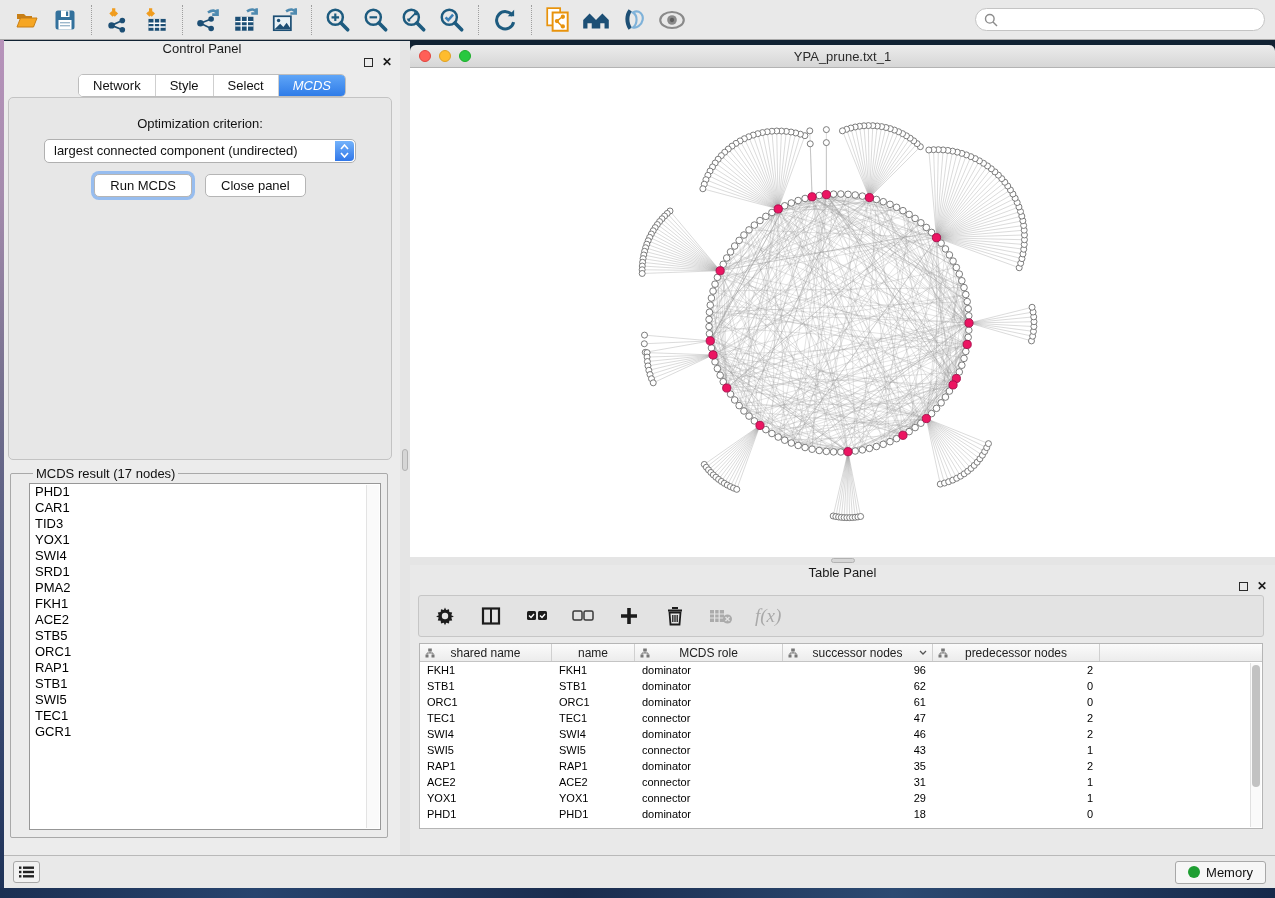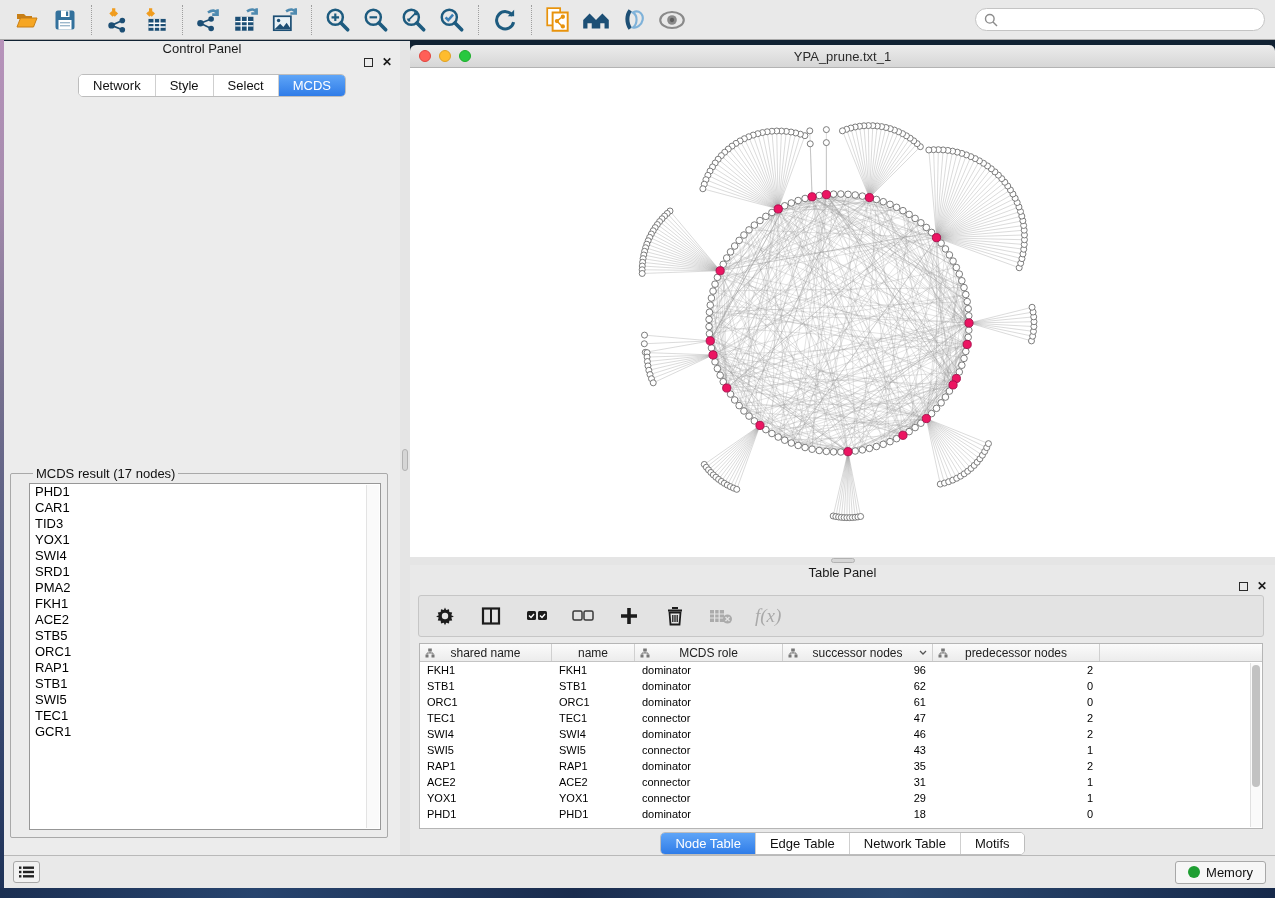--- a/index.html
+++ b/index.html
@@ -27,21 +27,21 @@
 .panel-head { height:26px; display:flex; align-items:center; padding:0 8px;flex-direction:column; }
 .panel-title { font-size:13px; color:#1a1a1a; }
 .panel-head-icons { margin-left:auto; display:flex; align-items:center; gap:9px; }
 .float-ic { width:9px; height:9px; border:1.6px solid #2a2a2a; }
 .close-ic { font-size:12px; font-weight:bold; color:#1a1a1a; line-height:1; }
 
 .seg-tabs { position:absolute; left:74px; top:33px; display:inline-flex; background:#fff;
   border:1px solid #bdbdbd; border-radius:5px; overflow:hidden; }
 .seg-tab { font-size:13px; padding:3px 14px; color:#111; border-left:1px solid #cfcfcf; background:#fff; cursor:default; }
 .seg-tab:first-child { border-left:none; }
-.seg-tab.active { background:linear-gradient(#5fa5f7,#2f7ce8); color:#fff; }
+.seg-tab.active { background:linear-gradient(#5fa5f7,#2f7ce8); color:#fff;font-style:italic; }
 
 .mcds-box { position:absolute; left:4px; right:8px; top:56px; height:363px; background:#e7e7e7;
   border:1px solid #c3c3c3; border-radius:5px; }
 .crit-label { text-align:center; font-size:13px; color:#111; margin-top:18px; }
 .mac-select { position:relative; margin:8px auto 0; width:312px; height:24px; background:#fff;
   border:1px solid #b0b0b0; border-radius:5px; font-size:13px; line-height:22px; padding-left:9px; color:#111; }
 .mac-select .stepper { position:absolute; top:1px; right:1px; bottom:1px; width:19px; border-radius:0 4px 4px 0;
   background:linear-gradient(#74b3fb,#3077e9); display:flex; flex-direction:column; align-items:center; justify-content:center; gap:2px; }
 .btn-row { display:flex; justify-content:center; gap:13px; margin-top:11px; }
 .mac-btn { font-size:13px; background:#fff; border:1px solid #b5b5b5; border-radius:5px; padding:3px 15px; color:#111; cursor:default; }
@@ -254,20 +254,38 @@
       <span class="panel-head-icons">
         <span class="float-ic"></span>
         <span class="close-ic">✕</span>
       </span>
     </div>
     <div class="seg-tabs">
       <div class="seg-tab">Network</div>
       <div class="seg-tab">Style</div>
       <div class="seg-tab">Select</div>
       <div class="seg-tab active">MCDS</div>
+    </div>
+    <div class="mcds-box">
+      <div class="crit-label">Optimization criterion:</div>
+      <div class="mac-select">
+        <span>largest connected component (undirected)</span>
+        <span class="stepper">
+          <svg width="9" height="6" viewBox="0 0 9 6">
+              <path d="M1 5 L4.5 1 L8 5" fill="none" stroke="#fff" stroke-width="1.6"></path>
+            </svg>
+          <svg width="9" height="6" viewBox="0 0 9 6">
+              <path d="M1 1 L4.5 5 L8 1" fill="none" stroke="#fff" stroke-width="1.6"></path>
+            </svg>
+        </span>
+      </div>
+      <div class="btn-row">
+        <button class="mac-btn focused">Run MCDS</button>
+        <button class="mac-btn">Close panel</button>
+      </div>
     </div>
     <fieldset class="mcds-fieldset">
       <legend>MCDS result (17 nodes)</legend>
       <div class="mcds-list">
         <div id="mcds-items">
             <div class="item">PHD1</div>
             <div class="item">CAR1</div>
             <div class="item">TID3</div>
             <div class="item">YOX1</div>
             <div class="item">SWI4</div>
@@ -1360,28 +1378,20 @@
             <div class="td">dominator</div>
             <div class="td">18</div>
             <div class="td">0</div>
           </div>
         </div>
       <div class="tbl-scroll">
           <div class="tbl-thumb"></div>
         </div>
     </div>
 
-    <div class="tp-tabs">
-      <div class="seg-tabs" style="position:static">
-        <div class="seg-tab active">Node Table</div>
-        <div class="seg-tab">Edge Table</div>
-        <div class="seg-tab">Network Table</div>
-        <div class="seg-tab">Motifs</div>
-      </div>
-    </div>
   </div>
 
   <div class="statusbar">
     <div class="sb-listbtn">
       <svg width="15" height="12" viewBox="0 0 15 12">
           <g fill="#222">
             <rect x="0" y="0.5" width="2.4" height="2.4"></rect>
             <rect x="4" y="0.5" width="11" height="2.4"></rect>
             <rect x="0" y="4.8" width="2.4" height="2.4"></rect>
             <rect x="4" y="4.8" width="11" height="2.4"></rect>

